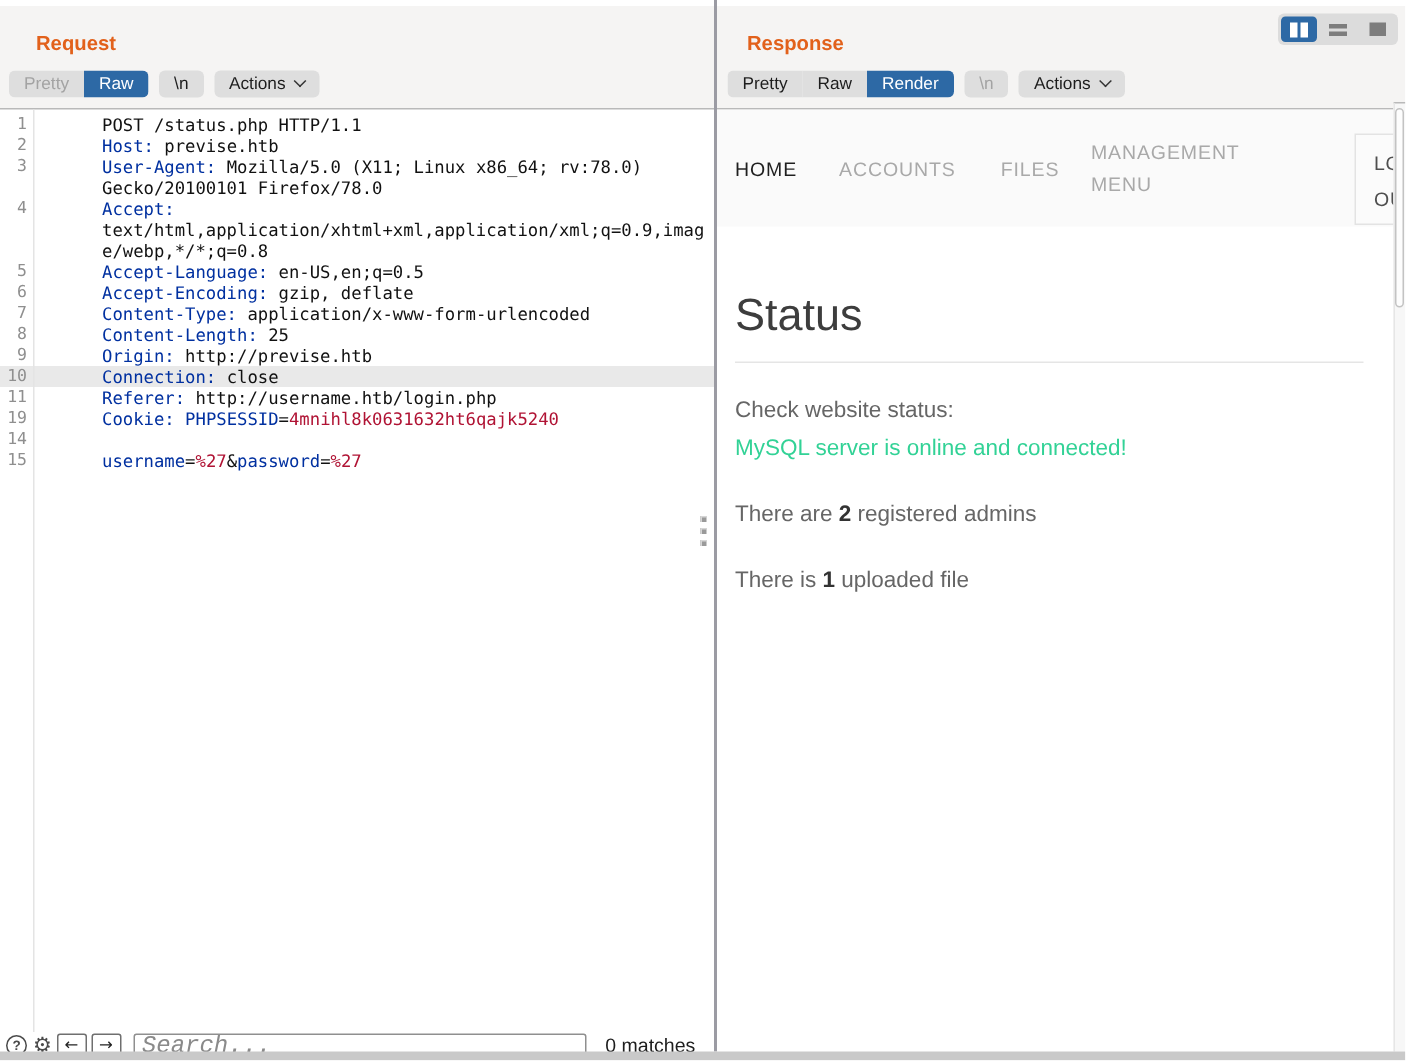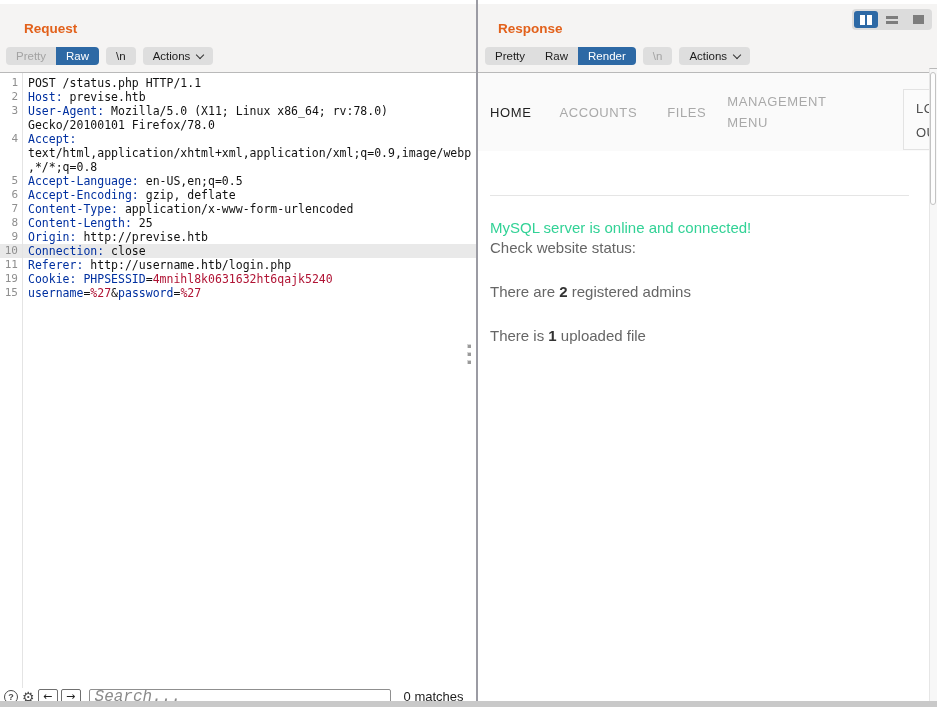--- a/index.html
+++ b/index.html
@@ -25,21 +25,21 @@
   .ltg .rowbar{width:12px;height:3px;background:#7d7d7d;}
   .ltg .rows{display:flex;flex-direction:column;gap:2px;}
   .ltg .sq{width:11px;height:9px;background:#7d7d7d;}
 
   
   .editor{position:absolute;top:68px;left:0;width:476px;height:616px;background:#fff;border-top:1px solid #b9b9b9;padding-top:3px;box-sizing:border-box;overflow:hidden;}
   .gutter-line{position:absolute;left:22px;top:69px;height:615px;width:1px;background:#e4e4e4;}
   .code-line{display:flex;font-family:"DejaVu Sans Mono",monospace;font-size:11.5px;line-height:14px;min-height:14px;}
   .code-line.hl{background:#e9e9e9;}
   .gutter{width:18px;flex:none;text-align:right;padding-right:4px;color:#8f8f8f;font-size:11px;}
-  .line-text{padding-left:6px;width:445px;white-space:pre-wrap;overflow-wrap:break-word;word-break:break-word;color:#111;}
+  .line-text{padding-left:6px;width:445px;white-space:pre-wrap;overflow-wrap:break-word;word-break:break-word;color:#111;margin-left:40px;}
   .seg-n{color:#0030a0;}
   .seg-p{color:#111;}
   .seg-r{color:#b01334;}
 
   
   .search-bar{position:absolute;left:0;top:684px;width:476px;height:17px;background:#fff;display:flex;align-items:center;}
   .help-icon{width:12px;height:12px;border:1.4px solid #4a4a4a;border-radius:50%;color:#4a4a4a;font-size:9px;font-weight:bold;display:flex;align-items:center;justify-content:center;margin-left:4px;}
   .gear-icon{font-family:"DejaVu Sans",sans-serif;font-size:14px;color:#4a4a4a;margin-left:4px;line-height:14px;}
   .nav-btn{width:20px;height:15px;border:1px solid #6f6f6f;border-radius:2px;background:#fff;display:flex;align-items:center;justify-content:center;font-family:"DejaVu Sans",sans-serif;font-size:11px;color:#222;margin-left:3px;padding:0;}
   .search-input{margin-left:8px;width:290px;height:13px;border:1px solid #8f8f8f;border-radius:2px;font-size:16px;padding:0 5px;color:#333;font-family:Liberation Mono, monospace;}
@@ -139,20 +139,24 @@
           </div>
           <div class="code-line">
             <span class="gutter">11</span>
             <span class="line-text"><span class="seg-n">Referer:</span><span class="seg-p"> http://username.htb/login.php</span></span>
           </div>
           <div class="code-line">
             <span class="gutter">19</span>
             <span class="line-text"><span class="seg-n">Cookie:</span><span class="seg-p"> </span><span class="seg-n">PHPSESSID</span><span class="seg-p">=</span><span class="seg-r">4mnihl8k0631632ht6qajk5240</span></span>
           </div>
           <div class="code-line">
+            <span class="gutter">14</span>
+            <span class="line-text"></span>
+          </div>
+          <div class="code-line">
             <span class="gutter">15</span>
             <span class="line-text"><span class="seg-n">username</span><span class="seg-p">=</span><span class="seg-r">%27</span><span class="seg-p">&amp;</span><span class="seg-n">password</span><span class="seg-p">=</span><span class="seg-r">%27</span></span>
           </div>
         </div>
     </div>
     <div class="gutter-line"></div>
 
     <div class="search-bar">
       <span class="help-icon">?</span>
       <span class="gear-icon">⚙</span>
@@ -208,23 +212,24 @@
 
         <span class="nav-item active">HOME</span>
           <span class="nav-item">ACCOUNTS</span>
           <span class="nav-item">FILES</span>
           <span class="nav-item wide">MANAGEMENT MENU</span>
           <div class="logout-btn">
           <div class="logout-inner">LOG OUT</div>
         </div>
       </div>
       <div class="page-content">
+        <h1 class="page-heading">Status</h1>
         <hr class="page-hr">
+        <p class="pline">Check website status:</p>
         <p class="pline green">MySQL server is online and connected!</p>
-        <p class="pline">Check website status:</p>
         <p class="pline spaced"><span>There are </span><b>2</b><span> registered admins</span></p>
         <p class="pline spaced"><span>There is </span><b>1</b><span> uploaded file</span></p>
       </div>
     </div>
 
   </div>
 
   <div class="v-scrollbar">
     <div class="v-thumb"></div>
   </div>

